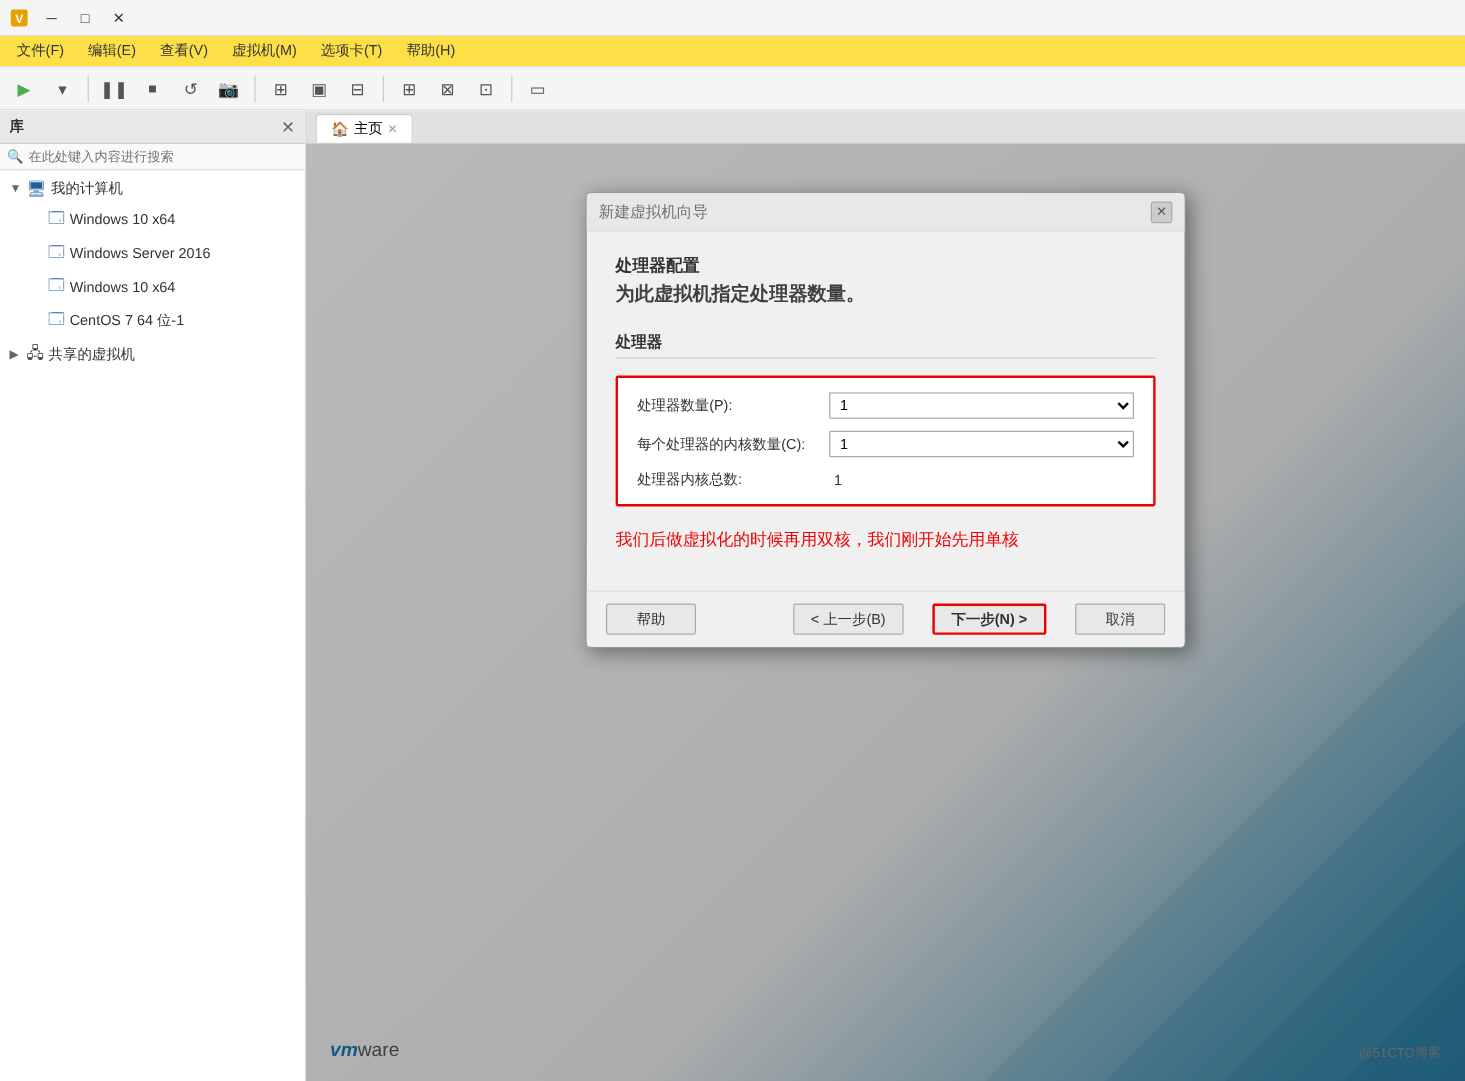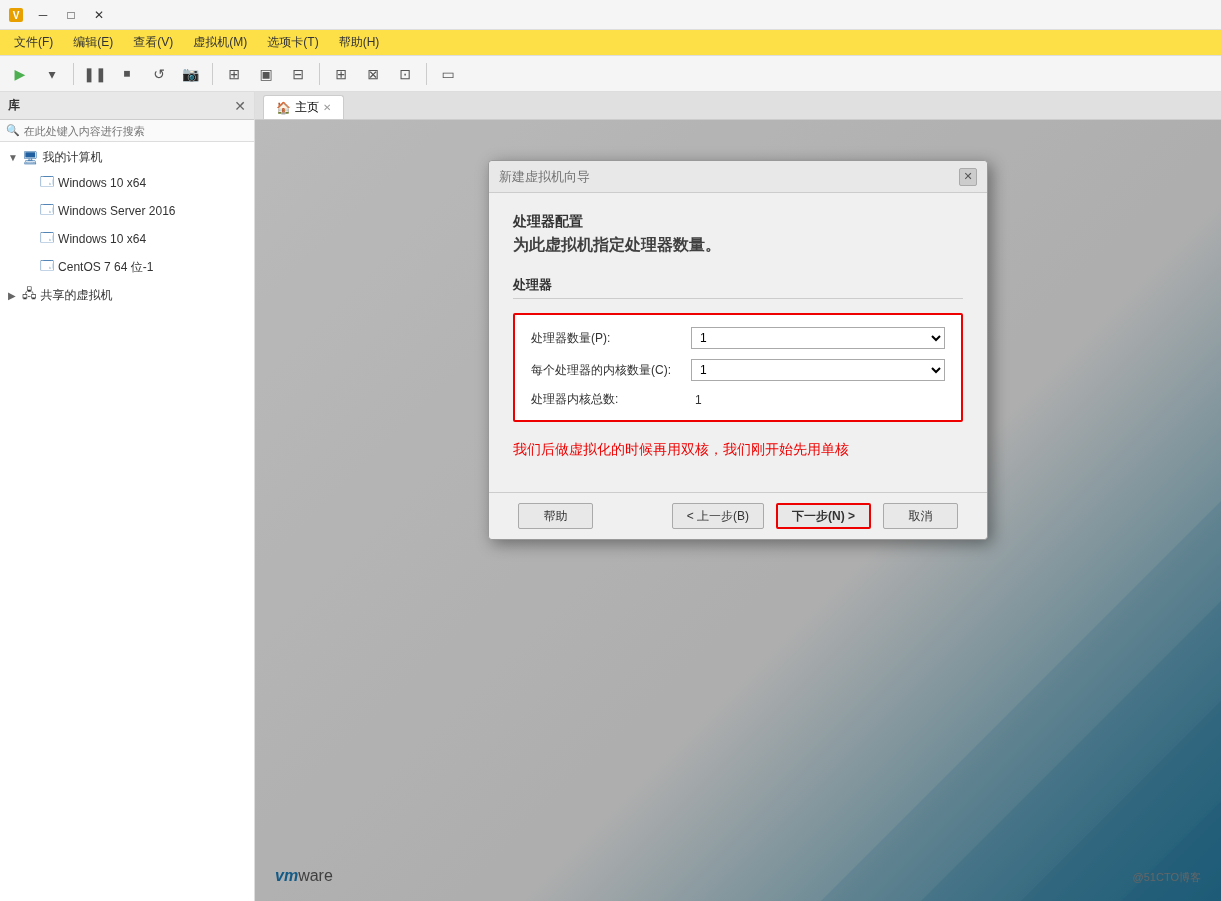--- a/index.html
+++ b/index.html
@@ -283,23 +283,23 @@
       font-size: 14px;
       margin: 12px 0;
       line-height: 1.6;
     }
 
     
     .dialog-footer {
       display: flex;
       align-items: center;
       justify-content: flex-end;
-      padding: 10px 29px;
+      padding: 10px 16px;
       border-top: 1px solid #ccc;
-      gap: 12px;
+      gap: 24px;
       background: #f0f0f0;
       border-radius: 0 0 4px 4px;
     }
     .btn {
       min-width: 75px;
       height: 26px;
       padding: 0 14px;
       border: 1px solid #aaa;
       background: #e8e8e8;
       font-size: 12px;

